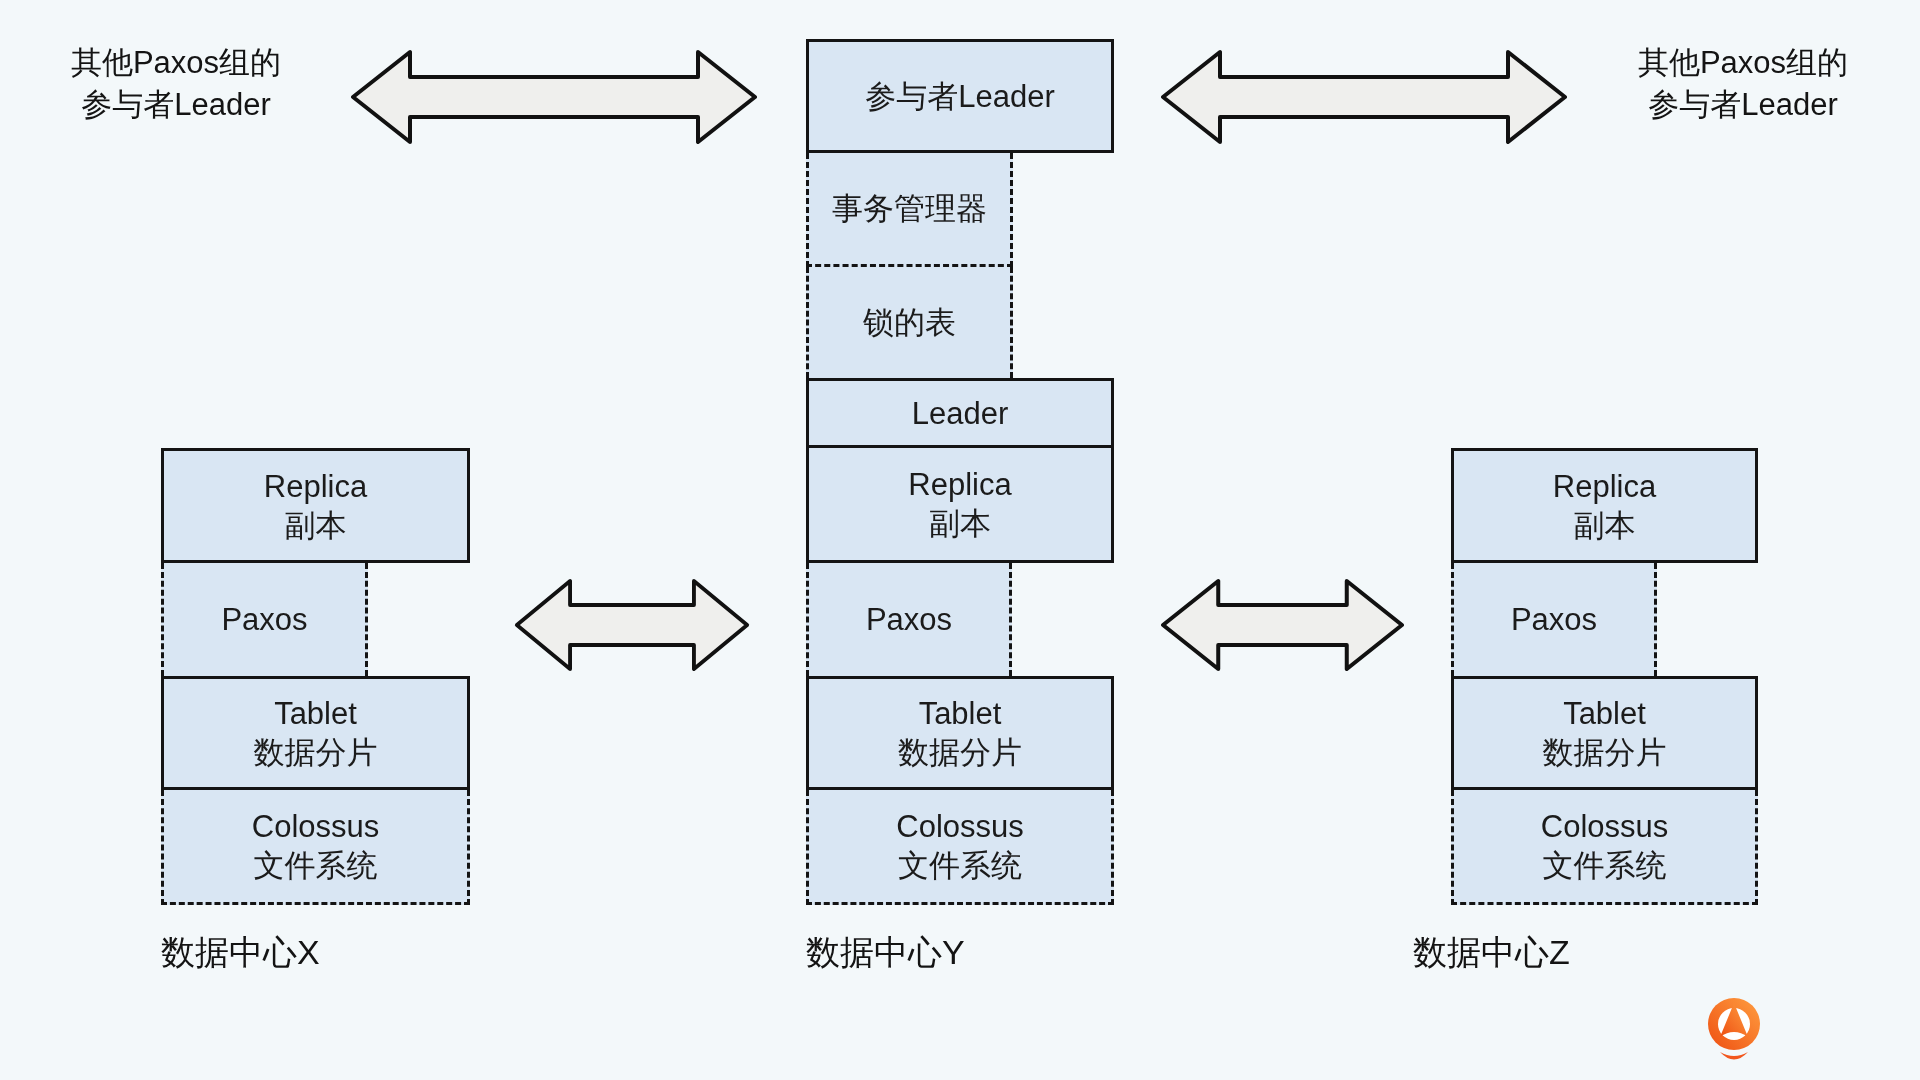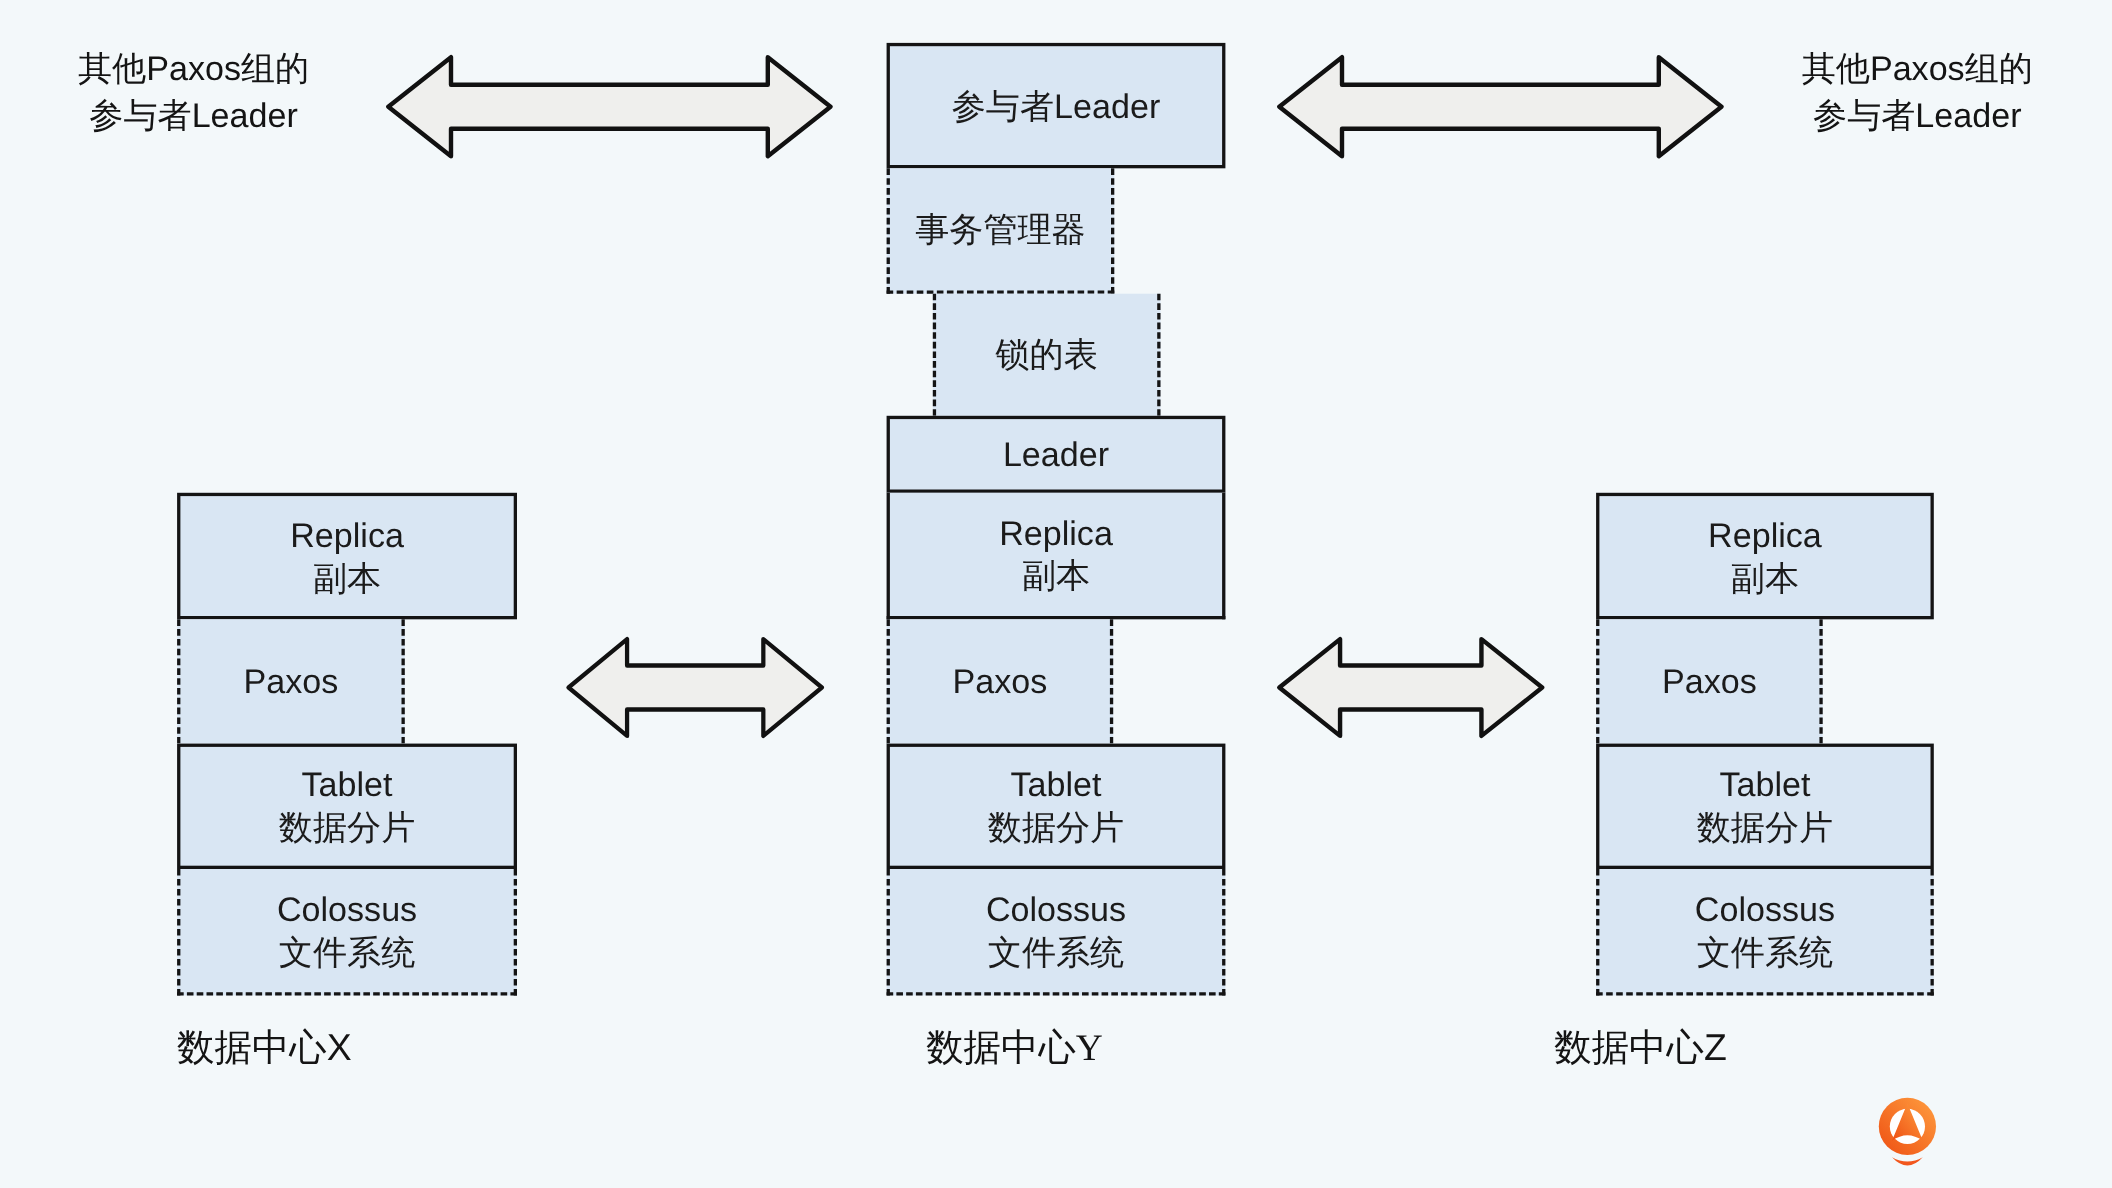--- a/index.html
+++ b/index.html
@@ -86,42 +86,42 @@
     <div>文件系统</div>
   </div>
   <div class="dc-label" style="left:161px;top:930px;width:309px;">数据中心X</div>
 
   <div class="box b-solid" style="left:806px;top:39px;width:308px;height:114px;">
     <div>参与者Leader</div>
   </div>
   <div class="box b-dash-srb" style="left:806px;top:153px;width:207px;height:114px;">
     <div>事务管理器</div>
   </div>
-  <div class="box b-dash-sides" style="left:848px;top:267px;width:207px;height:111px;">
+  <div class="box b-dash-sides" style="left:806px;top:267px;width:207px;height:111px;">
     <div>锁的表</div>
   </div>
   <div class="box b-solid" style="left:806px;top:378px;width:308px;height:70px;text-align:right;">
     <div>Leader</div>
   </div>
   <div class="box b-solid-notop" style="left:806px;top:448px;width:308px;height:115px;">
     <div>Replica</div>
     <div>副本</div>
   </div>
   <div class="box b-dash-sides" style="left:806px;top:563px;width:206px;height:113px;">
     <div>Paxos</div>
   </div>
   <div class="box b-solid" style="left:806px;top:676px;width:308px;height:114px;">
     <div>Tablet</div>
     <div>数据分片</div>
   </div>
   <div class="box b-dash-srb" style="left:806px;top:790px;width:308px;height:115px;">
     <div>Colossus</div>
     <div>文件系统</div>
   </div>
-  <div class="dc-label" style="left:842px;top:930px;width:308px;font-family:Liberation Serif, serif;">数据中心Y</div>
+  <div class="dc-label" style="left:806px;top:930px;width:308px;">数据中心Y</div>
 
   <div class="box b-solid" style="left:1451px;top:448px;width:307px;height:115px;">
     <div>Replica</div>
     <div>副本</div>
   </div>
   <div class="box b-dash-sides" style="left:1451px;top:563px;width:206px;height:113px;">
     <div>Paxos</div>
   </div>
   <div class="box b-solid" style="left:1451px;top:676px;width:307px;height:114px;">
     <div>Tablet</div>

